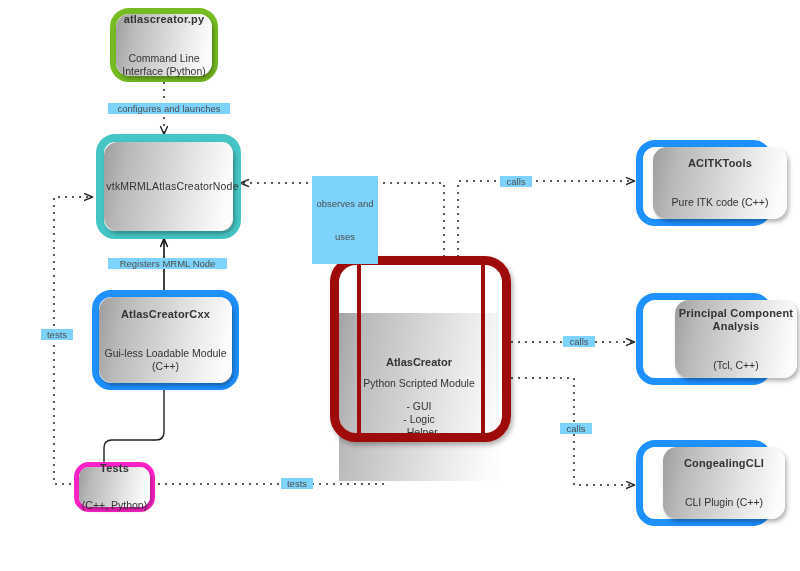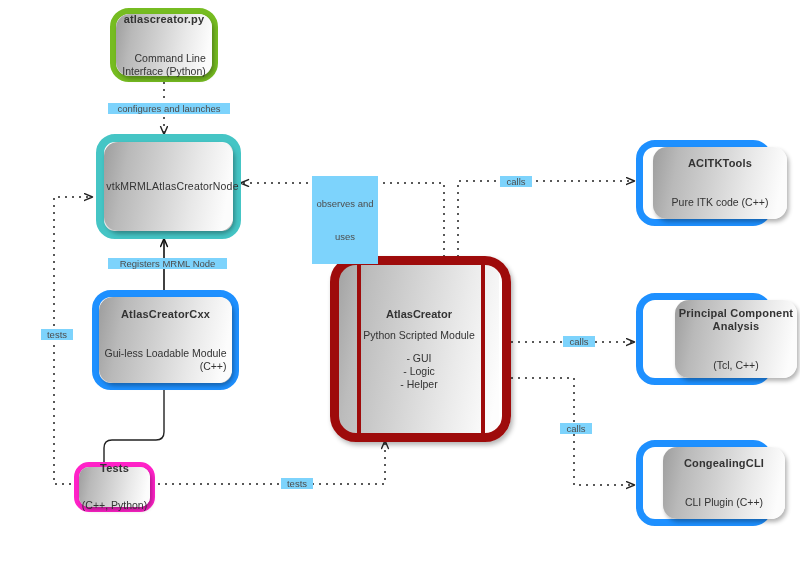--- a/index.html
+++ b/index.html
@@ -20,21 +20,21 @@
     border-radius:14px;
     display:flex;flex-direction:column;
     align-items:center;justify-content:center;
     text-align:center;
     color:#333333;
     background:linear-gradient(100deg,#9d9d9d 0%,#b9b9b9 18%,#d2d2d2 45%,#e8e8e8 68%,#fcfcfc 92%);
     box-shadow:2px 3px 4px rgba(0,0,0,0.30);
     gap:19px;
   }
   .node .title{font-weight:bold;font-size:11px;line-height:13px;letter-spacing:.2px;}
-  .node .sub{font-size:10.5px;line-height:13px;margin-top:7px;text-align:right;}
+  .node .sub{font-size:10.5px;line-height:13px;margin-top:7px;}
 
   
   .ring{
     position:absolute;
     box-sizing:border-box;
     border-radius:19px;
     border-style:solid;
   }
   .ring-green{border-color:#76bc21;border-width:6px;}
   .ring-teal{border-color:#45c5c5;border-width:8px;}
@@ -51,20 +51,21 @@
     box-shadow:2px 3px 5px rgba(0,0,0,0.30);
   }
   .subsys-bar{position:absolute;background:#9e0b0b;width:4px;}
   .subsys-inner{
     position:absolute;
     box-sizing:border-box;
     display:flex;flex-direction:column;
     align-items:center;justify-content:center;
     text-align:center;color:#333;
     background:linear-gradient(100deg,#a3a3a3 0%,#bcbcbc 16%,#d4d4d4 44%,#eaeaea 70%,#fdfdfd 95%);
+    margin-top:48px;
   }
   .subsys-inner .title{font-weight:bold;font-size:11px;}
   .subsys-inner .sub{font-size:10.5px;margin-top:9px;}
   .subsys-inner .list{font-size:10.5px;line-height:13px;margin-top:11px;}
 
   
   .elabel{
     position:absolute;
     font-size:9.5px;
     color:#4d4d4d;

